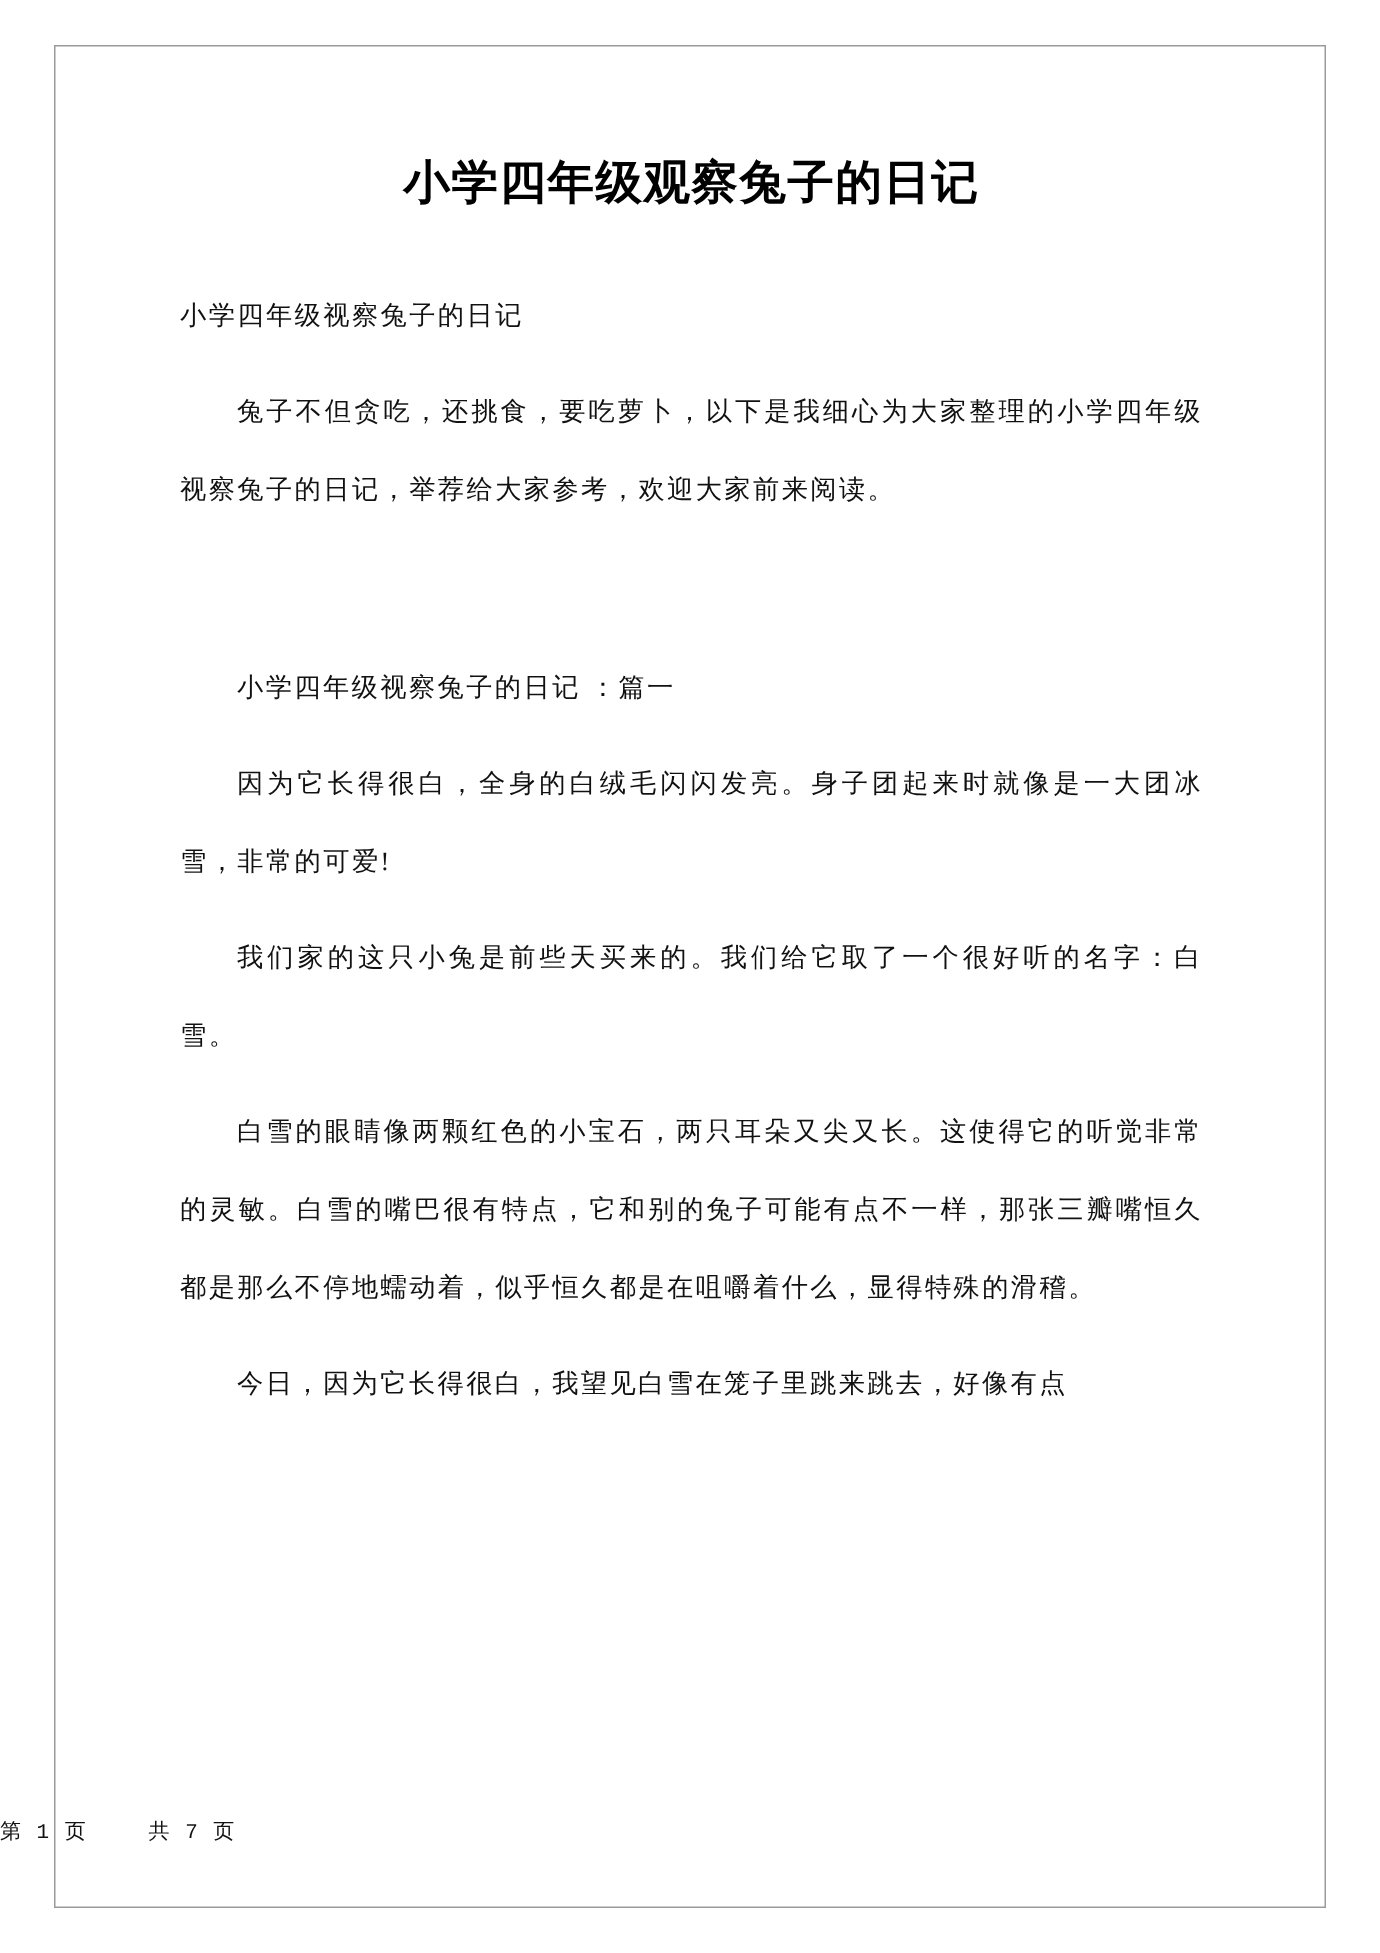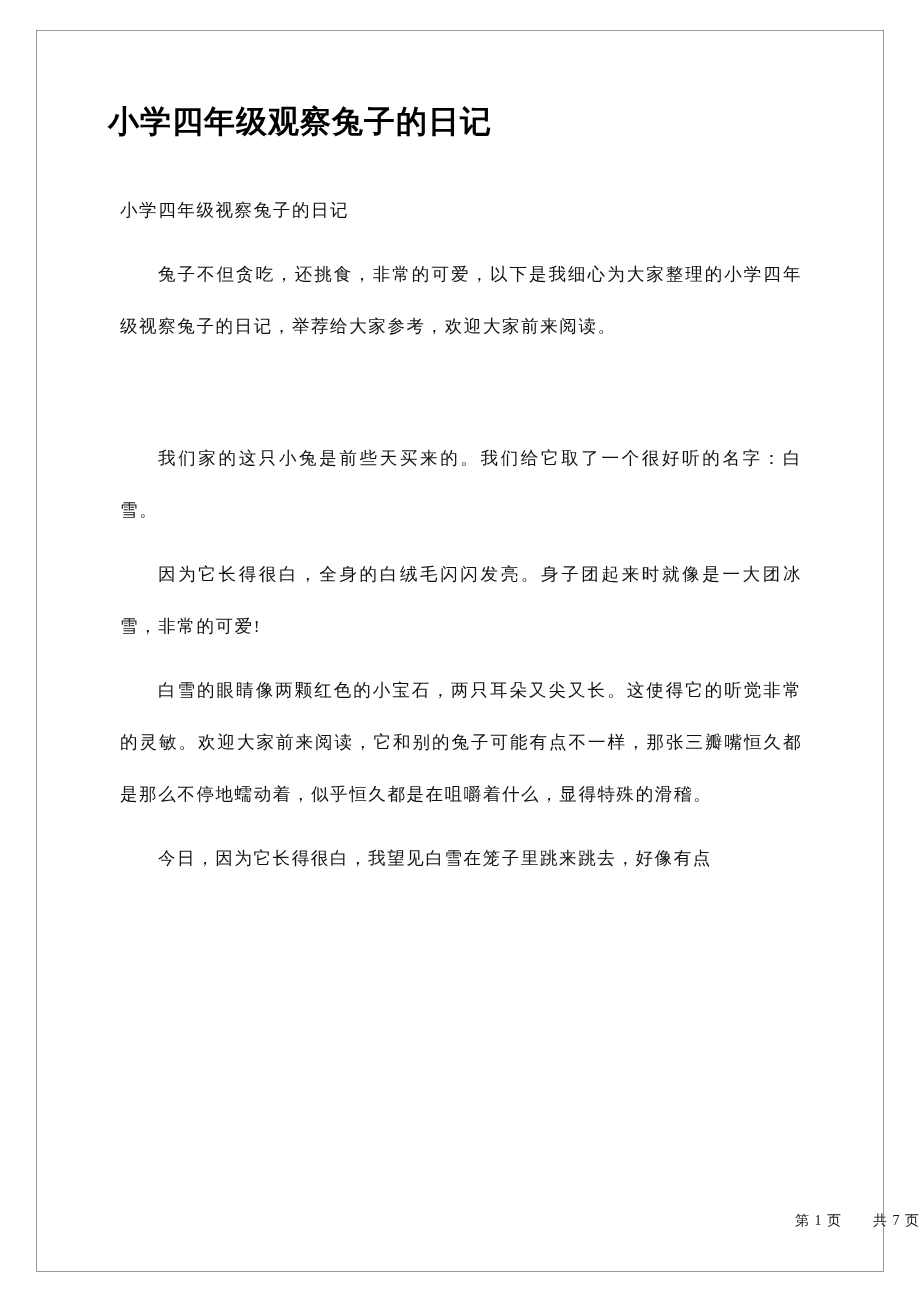--- a/index.html
+++ b/index.html
@@ -33,21 +33,21 @@
   .content {
     position: absolute;
     left: 108px;
     top: 96px;
     width: 706px;
   }
   .doc-title {
     font-family: "Liberation Serif", serif;
     font-size: 31px;
     font-weight: bold;
-    text-align: left;
+    text-align: center;
     letter-spacing: 1px;
     margin: 0 0 0 0;
     padding: 6px 0 4px 0;
     color: #000;
     line-height: 1.3;
   }
   .para {
     font-family: "Liberation Serif", serif;
     font-size: 17.5px;
     line-height: 52px;
@@ -63,22 +63,22 @@
     height: 56px;
   }
   .spacer-sm {
     height: 26px;
   }
   .footer {
     position: absolute;
     left: 0;
     right: 0;
     bottom: 72px;
-    text-align: right;
-    font-family: Liberation Serif, serif;
+    text-align: left;
+    font-family: Liberation Mono, monospace;
     font-size: 14px;
     letter-spacing: 1px;
     color: #111;
     margin-top: 24px;
   }
   .footer .sep {
     display: inline-block;
     width: 22px;
   }
 </style>
@@ -89,30 +89,31 @@
   <div class="page-border"></div>
 
   <div class="content">
 
     <h1 class="doc-title">小学四年级观察兔子的日记</h1>
 
     <div class="spacer-sm"></div>
 
     <p class="para">小学四年级视察兔子的日记</p>
 
-    <p class="para indent">兔子不但贪吃，还挑食，非常的可爱，以下是我细心为大家整理的小学四年级视察兔子的日记，举荐给大家参考，欢迎大家前来阅读。</p>
+    <p class="para indent">兔子不但贪吃，还挑食，要吃萝卜，以下是我细心为大家整理的小学四年级视察兔子的日记，举荐给大家参考，欢迎大家前来阅读。</p>
 
     <div class="spacer-lg"></div>
 
+    <p class="para indent">小学四年级视察兔子的日记 ：篇一</p>
+
+    <p class="para indent">因为它长得很白，全身的白绒毛闪闪发亮。身子团起来时就像是一大团冰雪，非常的可爱!</p>
 
     <p class="para indent">我们家的这只小兔是前些天买来的。我们给它取了一个很好听的名字：白雪。</p>
 
-    <p class="para indent">因为它长得很白，全身的白绒毛闪闪发亮。身子团起来时就像是一大团冰雪，非常的可爱!</p>
-
-    <p class="para indent">白雪的眼睛像两颗红色的小宝石，两只耳朵又尖又长。这使得它的听觉非常的灵敏。欢迎大家前来阅读，它和别的兔子可能有点不一样，那张三瓣嘴恒久都是那么不停地蠕动着，似乎恒久都是在咀嚼着什么，显得特殊的滑稽。</p>
+    <p class="para indent">白雪的眼睛像两颗红色的小宝石，两只耳朵又尖又长。这使得它的听觉非常的灵敏。白雪的嘴巴很有特点，它和别的兔子可能有点不一样，那张三瓣嘴恒久都是那么不停地蠕动着，似乎恒久都是在咀嚼着什么，显得特殊的滑稽。</p>
 
 
     <p class="para indent">今日，因为它长得很白，我望见白雪在笼子里跳来跳去，好像有点</p>
 
   </div>
 
   <div class="footer">
     <span>第 1 页</span>
     <span class="sep"></span>
     <span>共 7 页</span>

